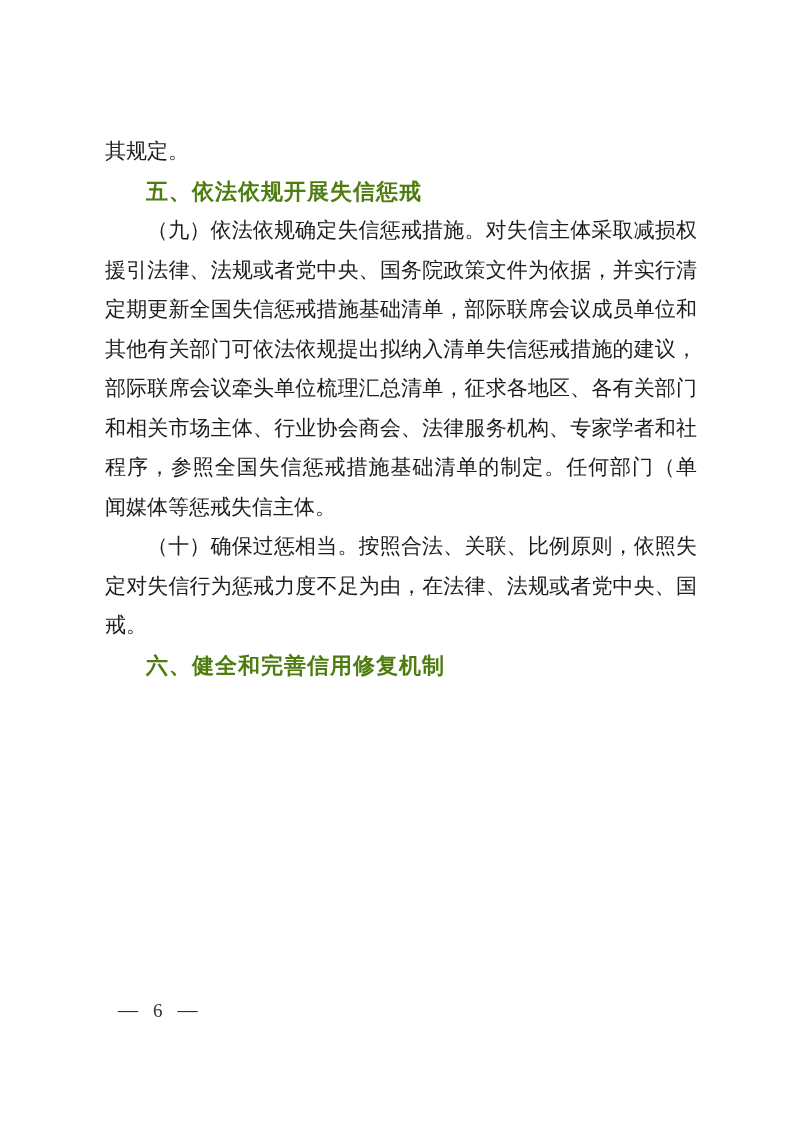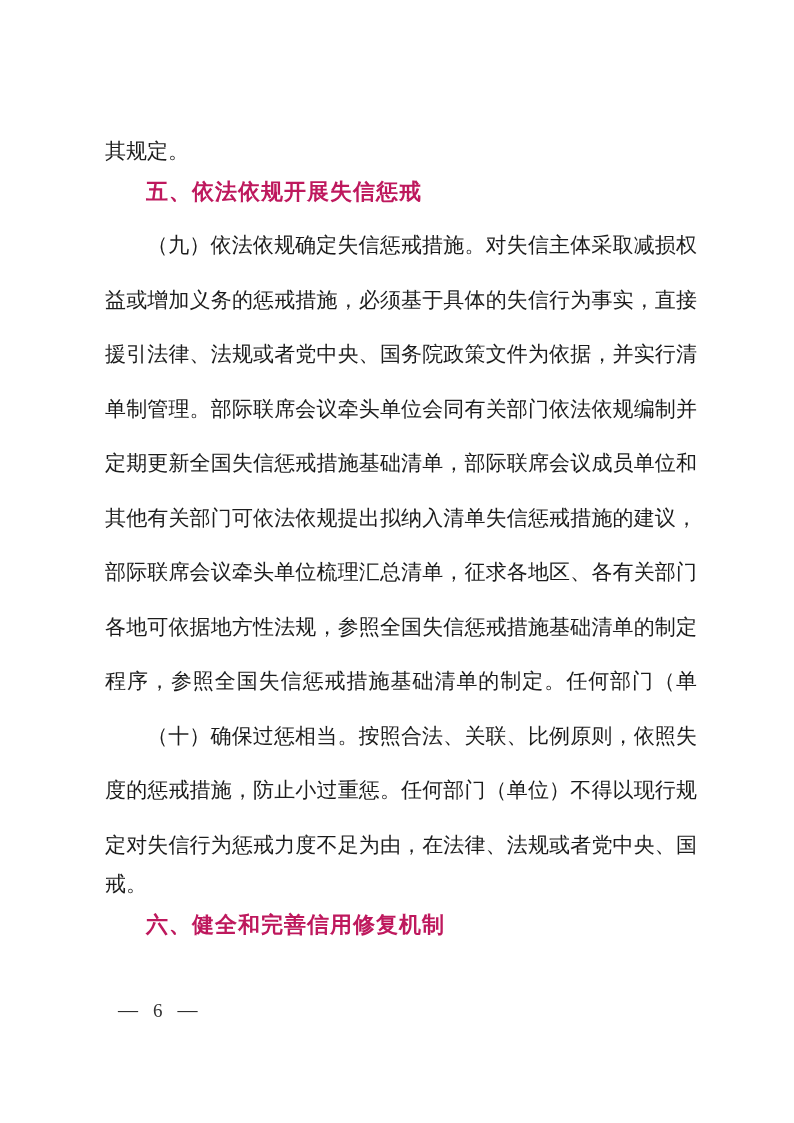--- a/index.html
+++ b/index.html
@@ -27,30 +27,29 @@
     font-size: 21px;
     color: #1c1c1c;
     font-family: "Liberation Serif", serif;
     white-space: nowrap;
   }
   .line.justify {
     white-space: normal;
     text-align: justify;
     text-align-last: justify;
     text-justify: inter-ideograph;
-    margin-top: 15px;
   }
   .line.indent {
     padding-left: 42px;
   }
   .line.heading {
     font-family: "Liberation Sans", sans-serif;
     font-weight: bold;
     font-size: 22px;
-    color: #be185d;
+    color: #4d7c0f;
     padding-left: 41px;
     letter-spacing: 1px;
   }
   .footer {
     position: absolute;
     left: 118px;
     top: 997px;
     height: 26px;
     line-height: 26px;
     font-size: 20px;
@@ -69,30 +68,28 @@
   }
 </style>
 </head>
 <body>
 
 <div class="page">
   <div class="content" id="content">
       <div class="line">其规定。</div>
       <div class="line heading">五、依法依规开展失信惩戒</div>
       <div class="line justify indent">（九）依法依规确定失信惩戒措施。对失信主体采取减损权</div>
-      <div class="line justify">益或增加义务的惩戒措施，必须基于具体的失信行为事实，直接</div>
       <div class="line justify">援引法律、法规或者党中央、国务院政策文件为依据，并实行清</div>
-      <div class="line justify">单制管理。部际联席会议牵头单位会同有关部门依法依规编制并</div>
       <div class="line justify">定期更新全国失信惩戒措施基础清单，部际联席会议成员单位和</div>
       <div class="line justify">其他有关部门可依法依规提出拟纳入清单失信惩戒措施的建议，</div>
       <div class="line justify">部际联席会议牵头单位梳理汇总清单，征求各地区、各有关部门</div>
-      <div class="line justify">各地可依据地方性法规，参照全国失信惩戒措施基础清单的制定</div>
+      <div class="line justify">和相关市场主体、行业协会商会、法律服务机构、专家学者和社</div>
       <div class="line justify">程序，参照全国失信惩戒措施基础清单的制定。任何部门（单</div>
+      <div class="line">闻媒体等惩戒失信主体。</div>
       <div class="line justify indent">（十）确保过惩相当。按照合法、关联、比例原则，依照失</div>
-      <div class="line justify">度的惩戒措施，防止小过重惩。任何部门（单位）不得以现行规</div>
       <div class="line justify">定对失信行为惩戒力度不足为由，在法律、法规或者党中央、国</div>
       <div class="line">戒。</div>
       <div class="line heading">六、健全和完善信用修复机制</div>
     </div>
   <div class="footer">
     <span class="dash">—</span><span class="page-num">6</span><span class="dash">—</span>
   </div>
 </div>
 
 </body></html>

